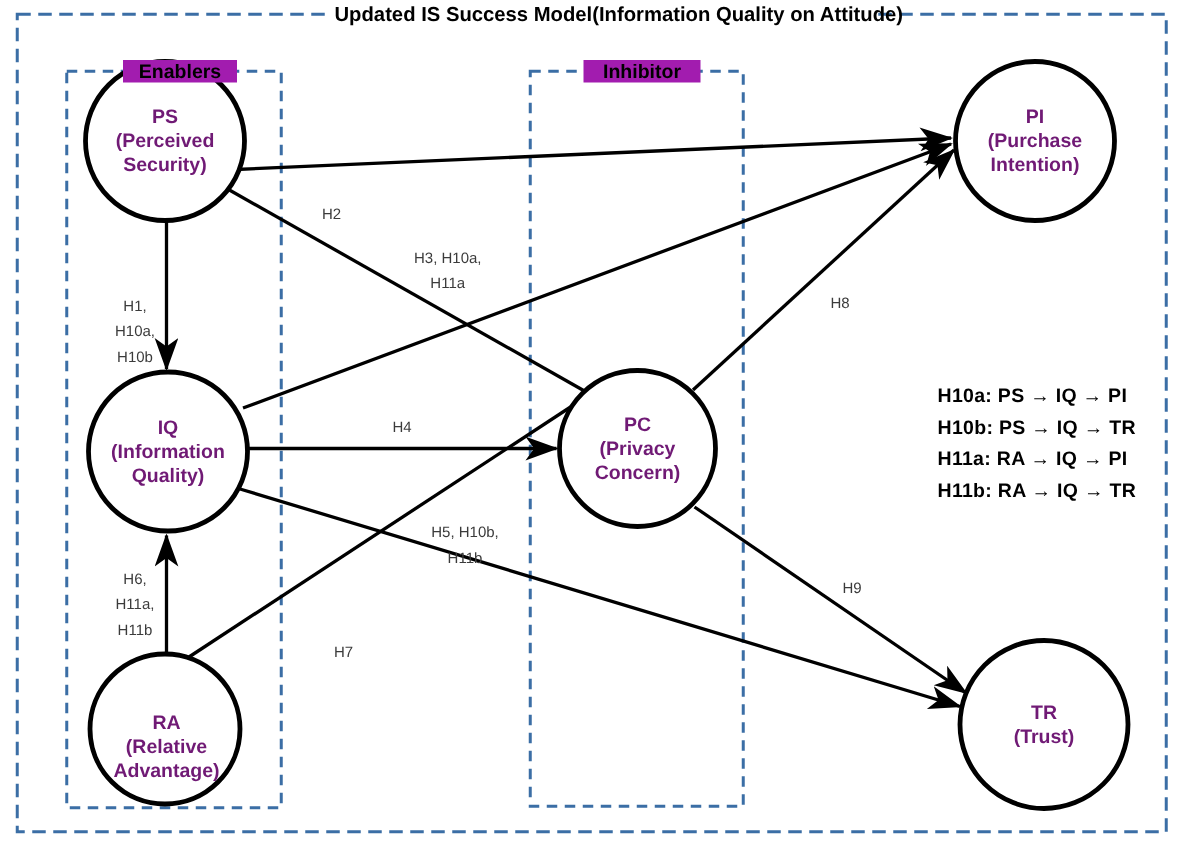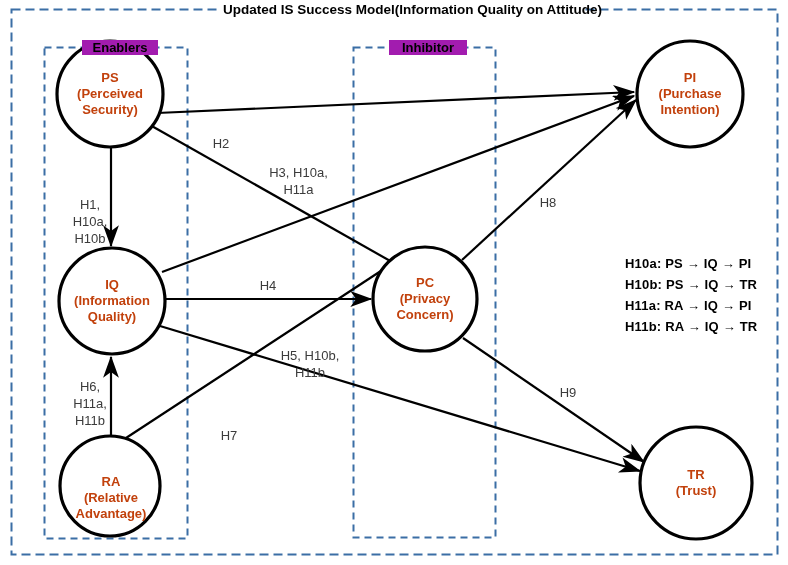--- a/index.html
+++ b/index.html
@@ -1,26 +1,26 @@
 <!DOCTYPE html>
 <html><head>
 <meta charset="utf-8">
 <style>
   html,body{margin:0;padding:0;background:#ffffff;}
   body{width:788px;height:565px;font-family:"Liberation Sans",sans-serif;}
   #stage{position:relative;width:788px;height:565px;overflow:hidden;background:#fff;}
   svg.layer{position:absolute;left:0;top:0;width:788px;height:565px;}
   .node-label{
-    position:absolute;text-align:center;font-weight:bold;color:#c2410c;
+    position:absolute;text-align:center;font-weight:bold;color:#701a75;
     font-size:13px;line-height:16px;letter-spacing:0px;
     pointer-events:none;
   }
   .edge-label{
     position:absolute;text-align:center;color:#3b3b3b;
-    font-size:13px;line-height:17px;font-weight:normal;
+    font-size:10px;line-height:17px;font-weight:normal;
   }
   .group-title{
     position:absolute;text-align:center;font-weight:bold;color:#000;
     font-size:13px;line-height:15px;background:#a21caf;padding:0 4px;
   }
   .frame-title{
     position:absolute;text-align:center;font-weight:bold;color:#000;
     font-size:13.5px;line-height:16px;background:#fff;padding:0 6px;white-space:nowrap;
   }
   .legend{
@@ -142,21 +142,21 @@
   </div>
 
   <div class="edge-label" style="left:62px; top:378px; width:56px;">
     <div>H6,</div>
     <div>H11a,</div>
     <div>H11b</div>
   </div>
 
   <div class="edge-label" style="left:215px; top:379px; width:28px;margin-top:48px;">H7</div>
 
-  <div class="edge-label" style="left:534px; top:194px; width:28px;">H8</div>
+  <div class="edge-label" style="left:546px; top:194px; width:28px;">H8</div>
 
   <div class="edge-label" style="left:554px; top:384px; width:28px;">H9</div>
 
   <div class="legend" style="left:625px; top:253px;">
     <div>H10a: PS → IQ → PI</div>
     <div>H10b: PS → IQ → TR</div>
     <div>H11a: RA → IQ → PI</div>
     <div>H11b: RA → IQ → TR</div>
   </div>
 

